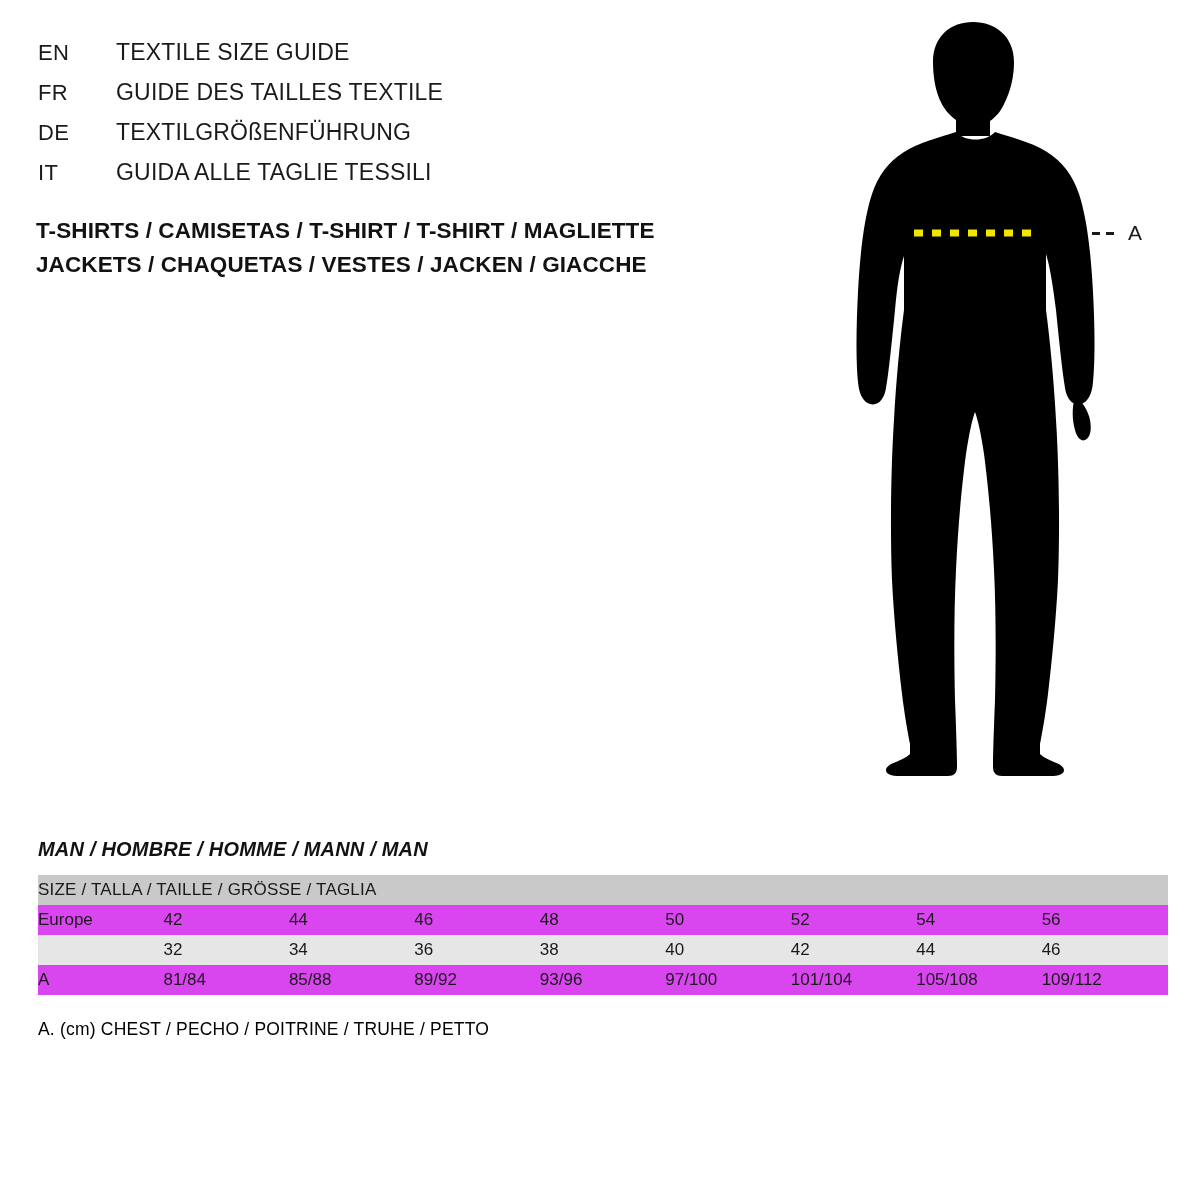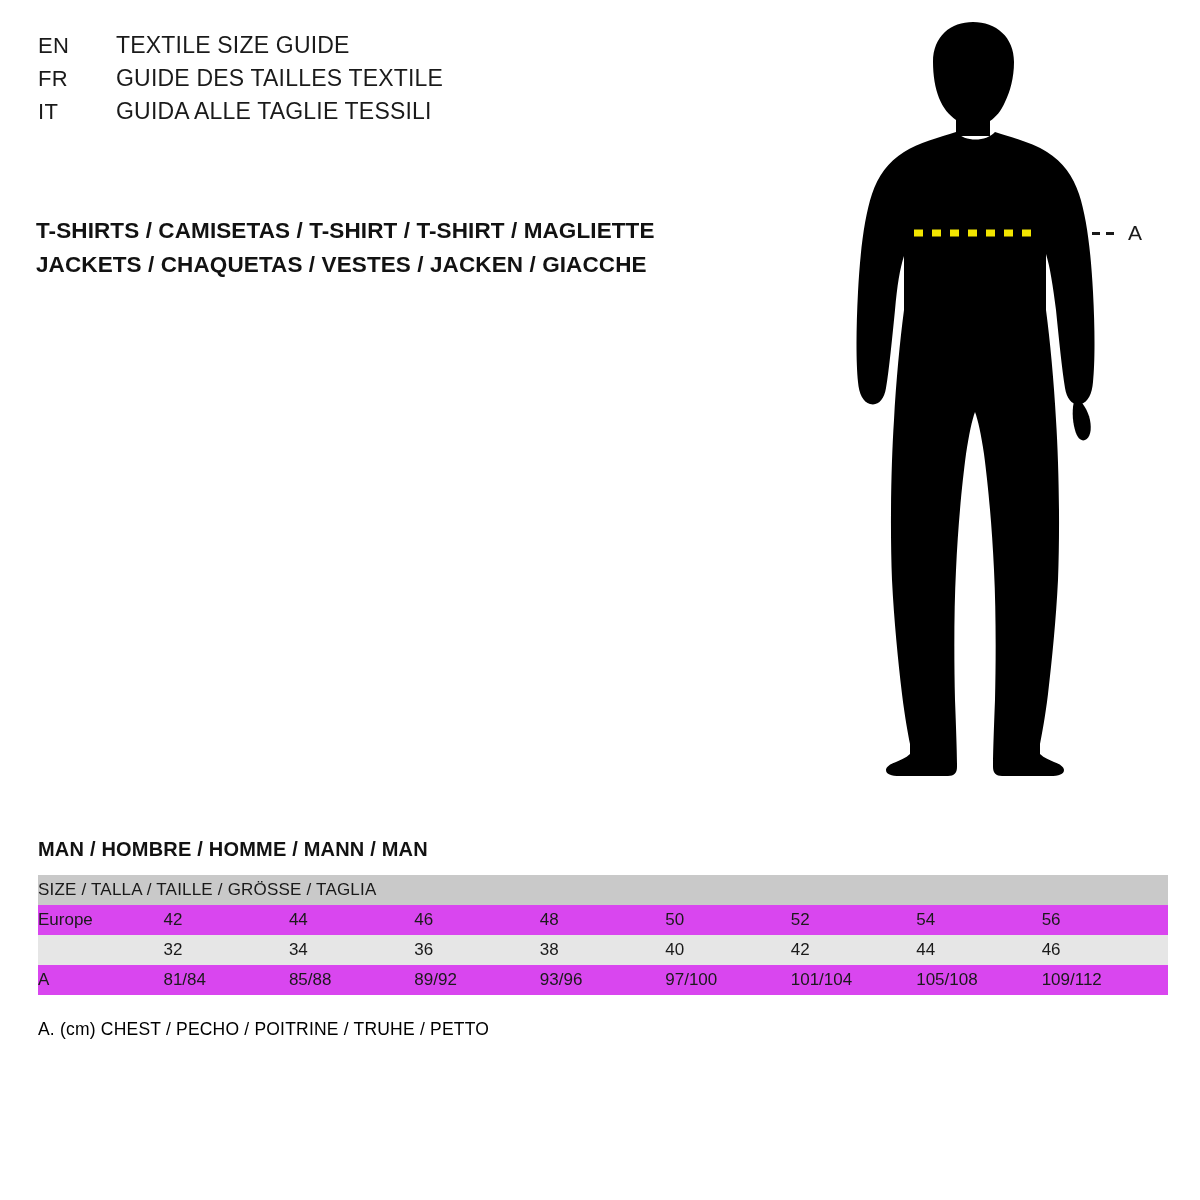--- a/index.html
+++ b/index.html
@@ -20,20 +20,21 @@
   .lang-block {
     position: absolute;
     top: 32px;
     left: 38px;
     width: 700px;
   }
   .lang-row {
     display: flex;
     align-items: baseline;
     height: 33px;
+    margin-top: 7px;
   }
   .lang-code {
     width: 78px;
     font-size: 22px;
     letter-spacing: 0.3px;
     color: #1a1a1a;
   }
   .lang-title {
     font-size: 23px;
     letter-spacing: 0.2px;
@@ -90,20 +91,21 @@
     top: 838px;
     left: 38px;
     width: 1130px;
   }
   .section-heading {
     font-size: 20px;
     font-weight: bold;
     letter-spacing: 0.2px;
     margin-bottom: 14px;
     color: #121212;
+    font-style: italic;
   }
   table.size-table {
     border-collapse: collapse;
     width: 1130px;
     table-layout: fixed;
   }
   table.size-table td {
     font-size: 17px;
     color: #1a1a1a;
     height: 30px;
@@ -142,20 +144,24 @@
 <body>
 
 <div class="lang-block">
   <div class="lang-row">
     <span class="lang-code">EN</span>
     <span class="lang-title">TEXTILE SIZE GUIDE</span>
   </div>
   <div class="lang-row">
     <span class="lang-code">FR</span>
     <span class="lang-title">GUIDE DES TAILLES TEXTILE</span>
+  </div>
+  <div class="lang-row">
+    <span class="lang-code">DE</span>
+    <span class="lang-title">TEXTILGRÖßENFÜHRUNG</span>
   </div>
   <div class="lang-row">
     <span class="lang-code">IT</span>
     <span class="lang-title">GUIDA ALLE TAGLIE TESSILI</span>
   </div>
 </div>
 
 <div class="category-block">
   <div class="category-line">T-SHIRTS / CAMISETAS / T-SHIRT / T-SHIRT / MAGLIETTE</div>
   <div class="category-line">JACKETS / CHAQUETAS / VESTES / JACKEN / GIACCHE</div>

